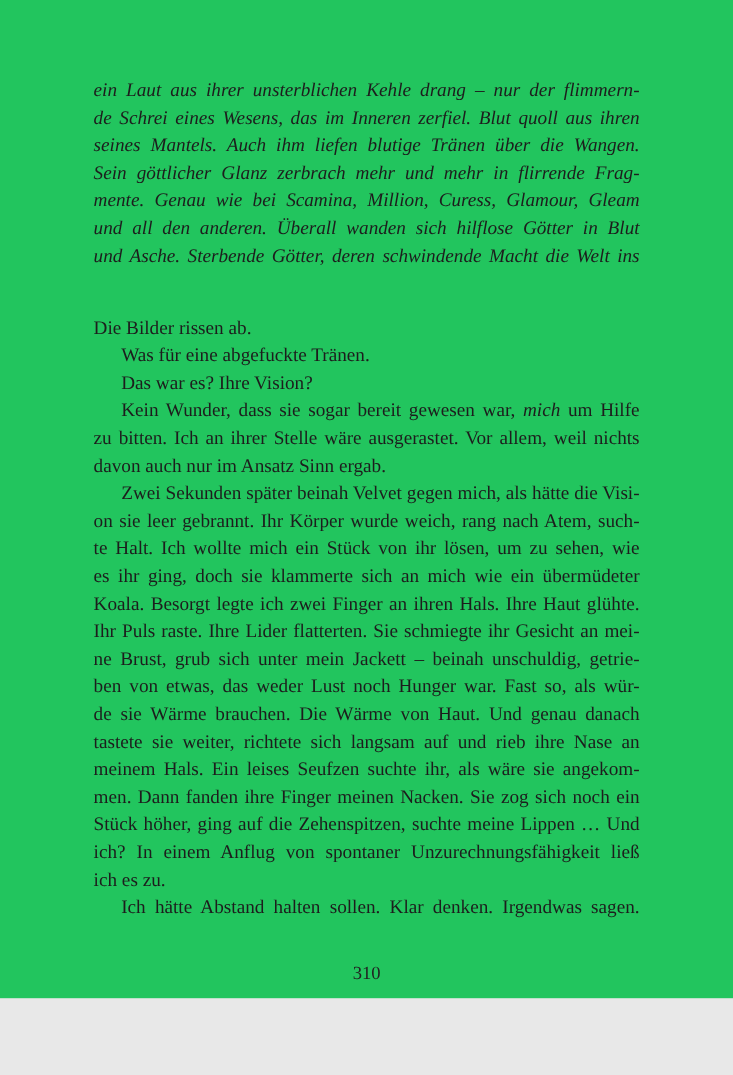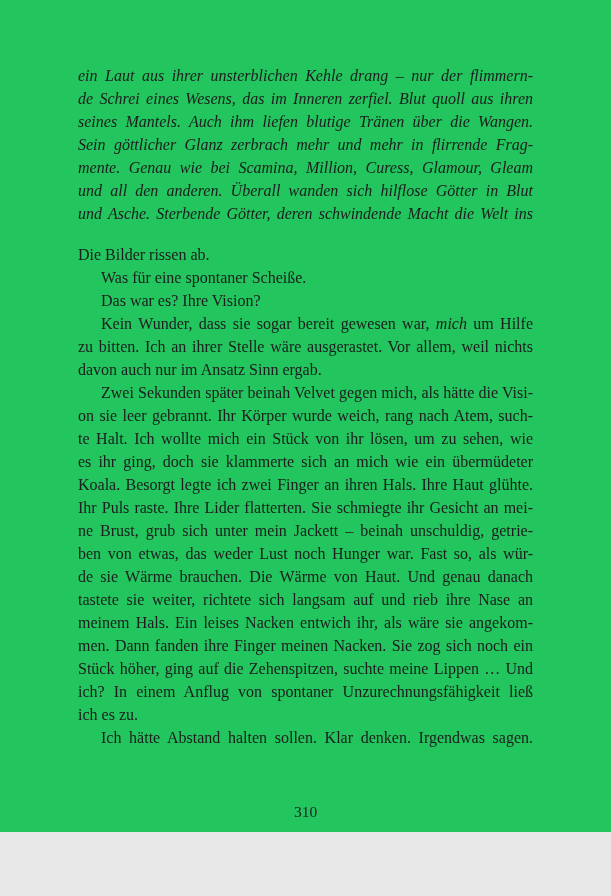--- a/index.html
+++ b/index.html
@@ -16,21 +16,21 @@
     font-family: "Liberation Serif", "DejaVu Serif", serif;
     overflow: hidden;
   }
   .text-block {
     position: absolute;
     left: 78px;
     top: 64px;
     width: 455px;
   }
   .block { margin: 0; }
-  .block + .block { margin-top: 18px; }   
+  .block + .block { margin-top: 37px; }   
   .block.italic { font-style: italic; }
   .line {
     height: 23px;
     line-height: 23px;
     font-size: 16px;
     text-align: left;
     overflow: visible;
   }
   .line.justify {
     text-align: justify;
@@ -59,36 +59,36 @@
         <div class="line justify">ein Laut aus ihrer unsterblichen Kehle drang – nur der flimmern-</div>
         <div class="line justify">de Schrei eines Wesens, das im Inneren zerfiel. Blut quoll aus ihren</div>
         <div class="line justify">seines Mantels. Auch ihm liefen blutige Tränen über die Wangen.</div>
         <div class="line justify">Sein göttlicher Glanz zerbrach mehr und mehr in flirrende Frag-</div>
         <div class="line justify">mente. Genau wie bei Scamina, Million, Curess, Glamour, Gleam</div>
         <div class="line justify">und all den anderen. Überall wanden sich hilflose Götter in Blut</div>
         <div class="line justify">und Asche. Sterbende Götter, deren schwindende Macht die Welt ins</div>
       </div>
       <div class="block">
         <div class="line">Die Bilder rissen ab.</div>
-        <div class="line indent">Was für eine spontaner Scheiße.</div>
+        <div class="line indent">Was für eine abgefuckte Tränen.</div>
         <div class="line indent">Das war es? Ihre Vision?</div>
         <div class="line justify indent"><span>Kein Wunder, dass sie sogar bereit gewesen war, </span><span class="em">mich</span><span> um Hilfe</span></div>
         <div class="line justify">zu bitten. Ich an ihrer Stelle wäre ausgerastet. Vor allem, weil nichts</div>
         <div class="line">davon auch nur im Ansatz Sinn ergab.</div>
         <div class="line justify indent">Zwei Sekunden später beinah Velvet gegen mich, als hätte die Visi-</div>
         <div class="line justify">on sie leer gebrannt. Ihr Körper wurde weich, rang nach Atem, such-</div>
         <div class="line justify">te Halt. Ich wollte mich ein Stück von ihr lösen, um zu sehen, wie</div>
         <div class="line justify">es ihr ging, doch sie klammerte sich an mich wie ein übermüdeter</div>
         <div class="line justify">Koala. Besorgt legte ich zwei Finger an ihren Hals. Ihre Haut glühte.</div>
         <div class="line justify">Ihr Puls raste. Ihre Lider flatterten. Sie schmiegte ihr Gesicht an mei-</div>
         <div class="line justify">ne Brust, grub sich unter mein Jackett – beinah unschuldig, getrie-</div>
         <div class="line justify">ben von etwas, das weder Lust noch Hunger war. Fast so, als wür-</div>
         <div class="line justify">de sie Wärme brauchen. Die Wärme von Haut. Und genau danach</div>
         <div class="line justify">tastete sie weiter, richtete sich langsam auf und rieb ihre Nase an</div>
-        <div class="line justify">meinem Hals. Ein leises Nacken entwich ihr, als wäre sie angekom-</div>
+        <div class="line justify">meinem Hals. Ein leises Seufzen suchte ihr, als wäre sie angekom-</div>
         <div class="line justify">men. Dann fanden ihre Finger meinen Nacken. Sie zog sich noch ein</div>
         <div class="line justify">Stück höher, ging auf die Zehenspitzen, suchte meine Lippen … Und</div>
         <div class="line justify">ich? In einem Anflug von spontaner Unzurechnungsfähigkeit ließ</div>
         <div class="line">ich es zu.</div>
         <div class="line justify indent">Ich hätte Abstand halten sollen. Klar denken. Irgendwas sagen.</div>
       </div>
     </div>
   <div class="page-number">310</div>
 </div>
 

